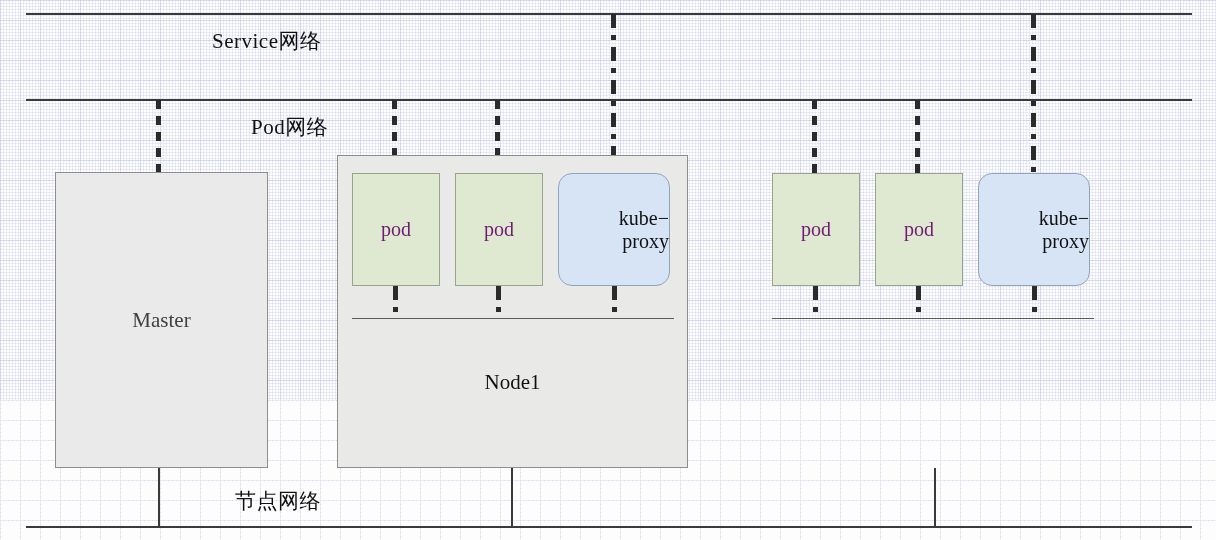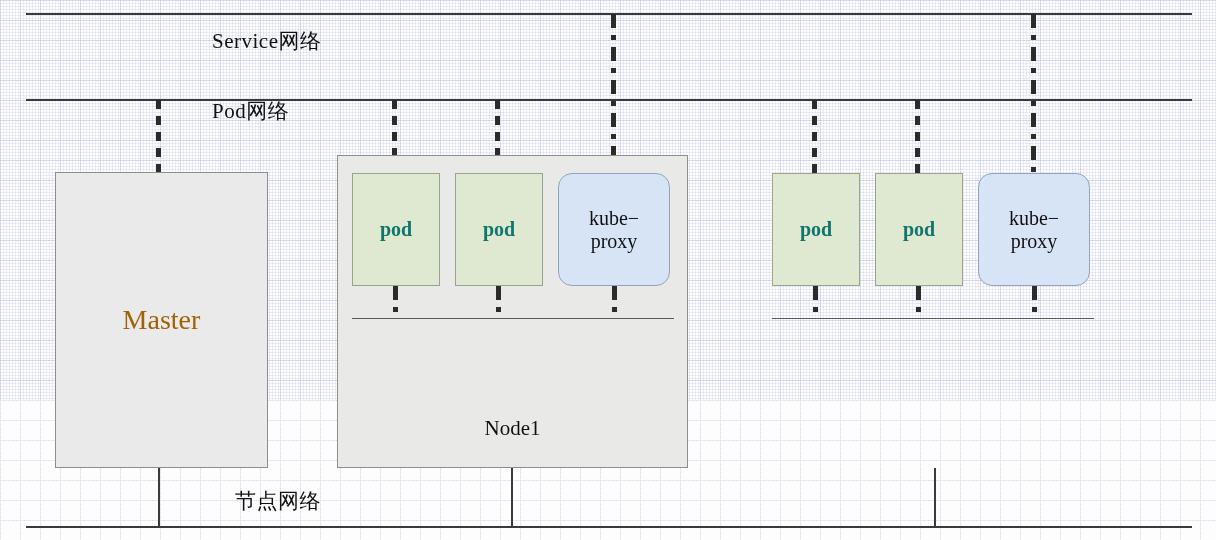--- a/index.html
+++ b/index.html
@@ -51,43 +51,43 @@
     display:flex;
     align-items:center;
     justify-content:center;
   }
   .nodebox{
     background:#e9eae8;
     border:1px solid #8e8f8d;
     align-items:flex-end;
     justify-content:center;
   }
-  .nodebox .lab{margin-bottom:26px;font-size:21px;color:#111;}
+  .nodebox .lab{margin-bottom:72px;font-size:21px;color:#111;}
   .masterbox{
     background:#eaeaea;
     border:1px solid #8e8f8d;
-    font-size:28px;
-    color:#a16207;
+    font-size:21px;
+    color:#404040;
   }
   .podbox{
     background:#dfe9d1;
     border:1px solid #9aa38c;
     font-size:20px;
-    color:#0f766e;
-    font-weight:bold;
+    color:#701a75;
   }
   .proxybox{
     background:#d6e4f6;
     border:1px solid #90a4bd;
     border-radius:14px;
     font-size:20px;
     color:#111;
     line-height:1.12;
     text-align:center;
     flex-direction:column;
+    align-items:flex-end;
   }
   
   .vdash{
     position:absolute;
     width:5px;
     background-image:linear-gradient(to bottom, #2b2b2b 0 9px, transparent 9px 16px);
     background-size:5px 16px;
     background-repeat:repeat-y;
   }
   
@@ -115,21 +115,21 @@
 
 <div id="canvas">
 
   <div id="gridfine"></div>
 
   <div class="hline" style="left:26px;top:13px;width:1166px;"></div>
   <div class="hline" style="left:26px;top:99px;width:1166px;"></div>
   <div class="hline" style="left:26px;top:526px;width:1166px;"></div>
 
   <div class="netlabel" style="left:212px;top:27px;">Service网络</div>
-  <div class="netlabel" style="left:212px;top:97px;">Pod网络</div>
+  <div class="netlabel" style="left:212px;top:113px;padding-left:39px;">Pod网络</div>
   <div class="netlabel" style="left:235px;top:487px;">节点网络</div>
 
   <div class="vdashdot" style="left:611px;top:14px;height:159px;"></div>
   <div class="vdashdot" style="left:1031px;top:14px;height:159px;"></div>
 
   <div class="vdash" style="left:156px;top:100px;height:73px;"></div>
   <div class="vdash" style="left:392px;top:100px;height:73px;"></div>
   <div class="vdash" style="left:495px;top:100px;height:73px;"></div>
   <div class="vdash" style="left:812px;top:100px;height:73px;"></div>
   <div class="vdash" style="left:915px;top:100px;height:73px;"></div>

